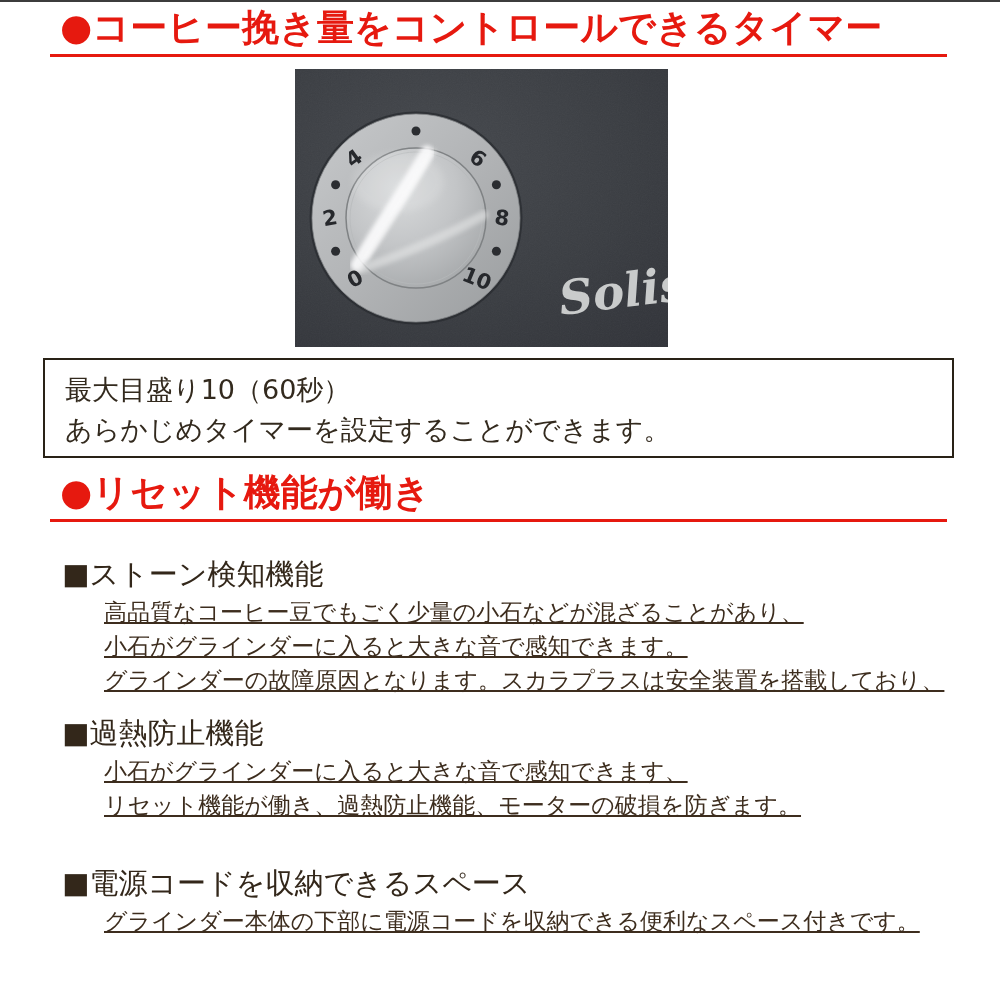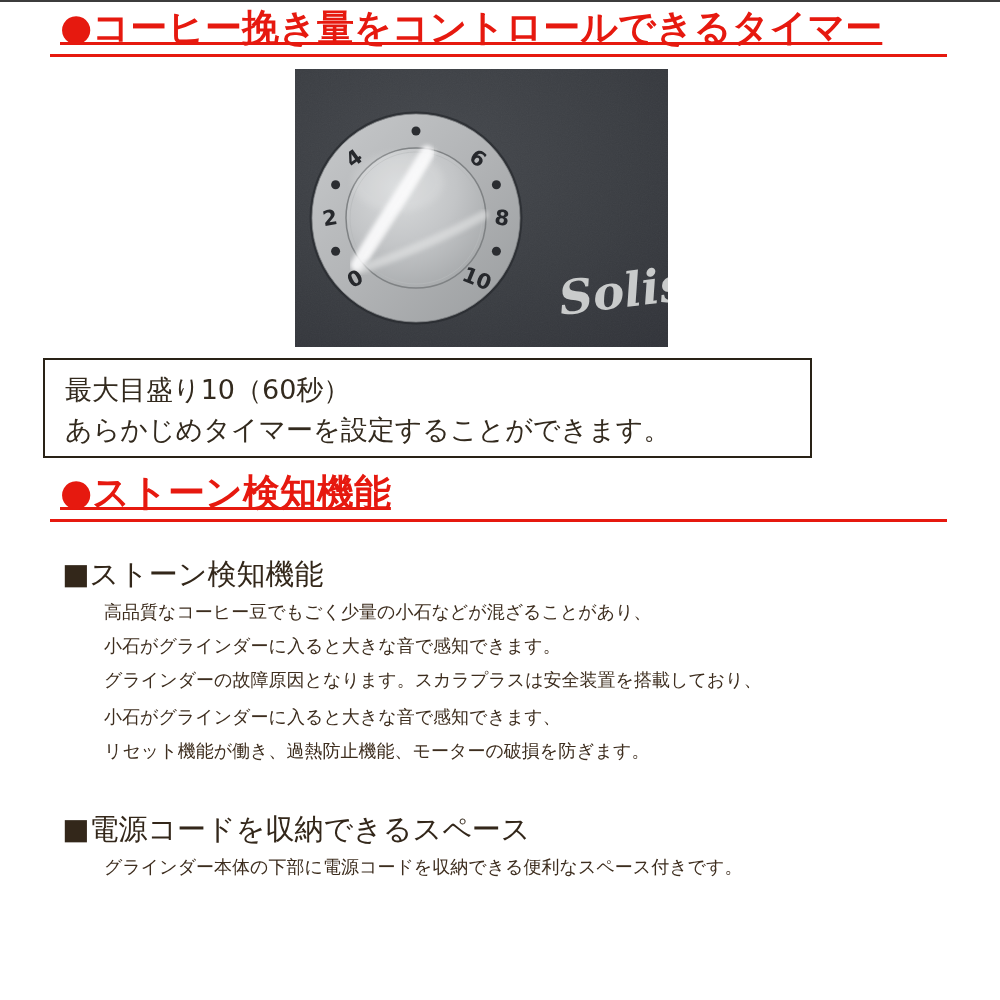--- a/index.html
+++ b/index.html
@@ -9,47 +9,47 @@
   }
   html,body{margin:0;padding:0;}
   body{
     width:1000px;height:1000px;background:#ffffff;position:relative;
     border-top:2px solid #3c3c3c;box-sizing:border-box;overflow:hidden;
     font-family:"DejaVu Sans","Liberation Sans",sans-serif;
   }
   .h-red{
     font-family:"DejaVu Serif","Liberation Serif",serif;
     font-weight:bold;font-size:37px;line-height:42px;color:var(--red);
-    margin:4px 12px 0 60px;white-space:nowrap;text-decoration:underline;
+    margin:4px 12px 0 60px;white-space:nowrap;
   }
   .h-rule{
     height:3px;background:var(--red);width:897px;margin:6px 0 0 50px;
   }
   .photo{
     position:relative;width:373px;height:278px;margin:12px 0 0 295px;
   }
   .infobox{
-    box-sizing:border-box;margin:11px 0 0 43px;width:769px;
+    box-sizing:border-box;margin:11px 0 0 43px;width:911px;
     border:2px solid #292216;padding:10px 20px 6px 20px;background:#ffffff;
   }
   .infobox .line{
     font-size:27px;line-height:40px;color:#332a1e;white-space:nowrap;
   }
   .h2{margin-top:13px;}
   .section-title{
     font-family:"DejaVu Serif","Liberation Serif",serif;
     font-size:29px;line-height:36px;color:var(--heading-brown);
     margin-left:62px;white-space:nowrap;
   }
   .st1{margin-top:34px;}
   .st2{margin-top:18px;}
   .st3{margin-top:43px;}
   .section-body{margin:3px 0 0 104px;}
   .section-body .line{
-    font-size:18px;line-height:34px;color:var(--body-brown);white-space:nowrap;
+    font-size:23px;line-height:34px;color:var(--body-brown);white-space:nowrap;text-decoration:underline;
   }
   .sb3{}
   .dial-num{
     font-family:"DejaVu Sans","Liberation Sans",sans-serif;
     font-weight:bold;font-size:21px;fill:#26282c;
   }
   .solis{
     font-family:"DejaVu Serif","Liberation Serif",serif;
     font-style:italic;font-weight:bold;font-size:47px;fill:#c9cbcb;
   }
@@ -121,33 +121,34 @@
 
     <text class="solis" transform="translate(266,246) rotate(-7)">Solis</text>
   </svg>
 </div>
 
 <div class="infobox">
   <div class="line">最大目盛り10（60秒）</div>
   <div class="line">あらかじめタイマーを設定することができます。</div>
 </div>
 
-<div class="h-red h2">●ストーン検知機能</div>
+<div class="h-red h2">●リセット機能が働き</div>
 <div class="h-rule"></div>
 
 <div>
   <div class="section-title st1">■ストーン検知機能</div>
   <div class="section-body">
     <div class="line">高品質なコーヒー豆でもごく少量の小石などが混ざることがあり、</div>
     <div class="line">小石がグラインダーに入ると大きな音で感知できます。</div>
     <div class="line">グラインダーの故障原因となります。スカラプラスは安全装置を搭載しており、</div>
   </div>
 </div>
 
 <div>
+  <div class="section-title st2">■過熱防止機能</div>
   <div class="section-body">
     <div class="line">小石がグラインダーに入ると大きな音で感知できます、</div>
     <div class="line">リセット機能が働き、過熱防止機能、モーターの破損を防ぎます。</div>
   </div>
 </div>
 
 <div>
   <div class="section-title st3">■電源コードを収納できるスペース</div>
   <div class="section-body sb3">
     <div class="line">グラインダー本体の下部に電源コードを収納できる便利なスペース付きです。</div>

